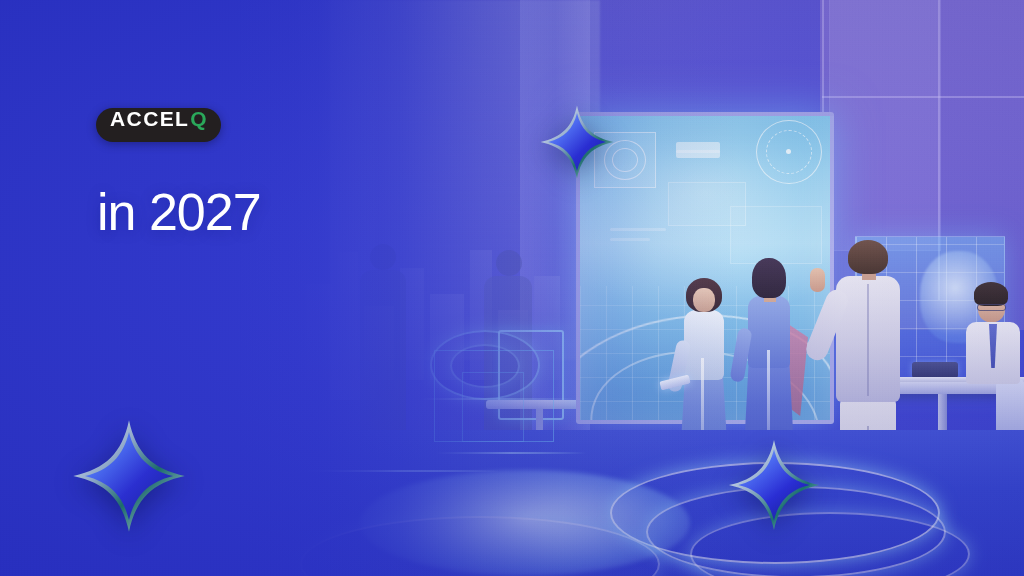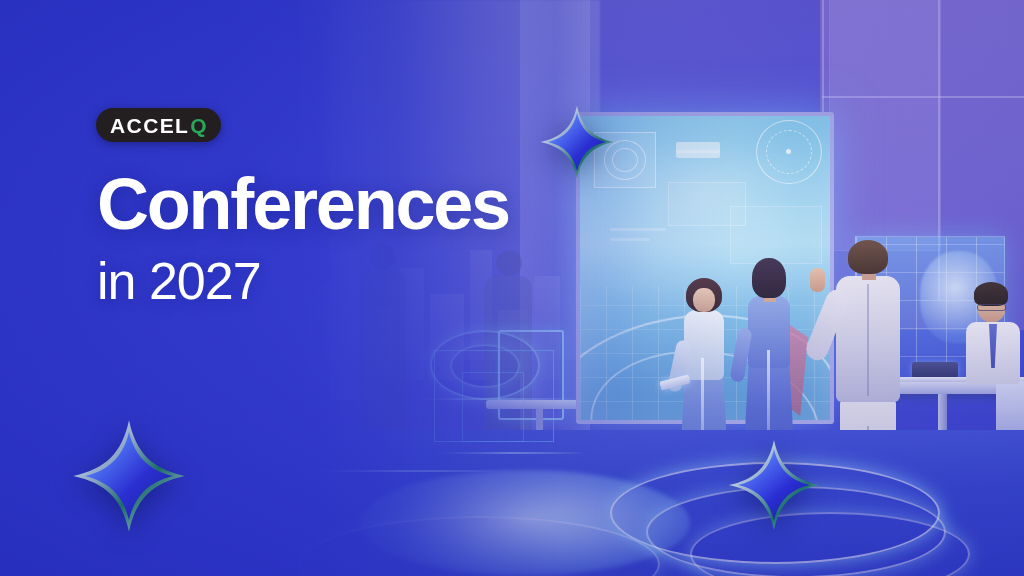--- a/index.html
+++ b/index.html
@@ -233,21 +233,21 @@
     background:radial-gradient(140% 110% at 72% 45%, rgba(255,255,255,.07), rgba(10,15,90,.22) 85%);}
   .grain{position:absolute; inset:0; opacity:.10; mix-blend-mode:overlay;
     background-image:
       repeating-linear-gradient(0deg, rgba(255,255,255,.10) 0 1px, transparent 1px 2px),
       repeating-linear-gradient(90deg, rgba(0,0,0,.08) 0 1px, transparent 1px 3px);}
 
   
   .logo{
     position:absolute; left:96px; top:108px;
     height:34px; padding:0 14px;
-    display:flex; align-items:center; gap:1px;
+    display:flex; align-items:flex-start; gap:1px;
     background:#231f20; border-radius:17px;
     box-shadow:0 2px 10px rgba(0,0,30,.35);
   }
   .logo-text{ color:#ffffff; font-size:21px; font-weight:700; letter-spacing:1.4px; line-height:1; }
   .logo-q{ color:#2aa85a; font-size:21px; font-weight:700; letter-spacing:0; line-height:1; }
 
   
   .headline{ position:absolute; left:97px; top:170px; width:520px; }
   .l1, .l2 { font-size:72px; font-weight:700; line-height:.96; letter-spacing:-2.2px;
              color:#ffffff; white-space:nowrap;
@@ -417,21 +417,20 @@
     <div class="vig"></div>
     <div class="grain"></div>
   </div>
 
   <div class="logo">
     <span class="logo-text">ACCEL</span>
     <span class="logo-q">Q</span>
   </div>
 
   <div class="headline">
-    <div class="l2">Conferences</div>
     <div class="l3">in 2027</div>
   </div>
 
   <div class="star s1">
     <svg viewBox="0 0 100 100" width="126" height="116" aria-hidden="true">
       <defs>
         <linearGradient id="g1" x1="0" y1="0" x2="1" y2="1">
           <stop offset="0%" stop-color="#9fd8f5"></stop>
           <stop offset="28%" stop-color="#4b6df0"></stop>
           <stop offset="58%" stop-color="#2b2fd0"></stop>

